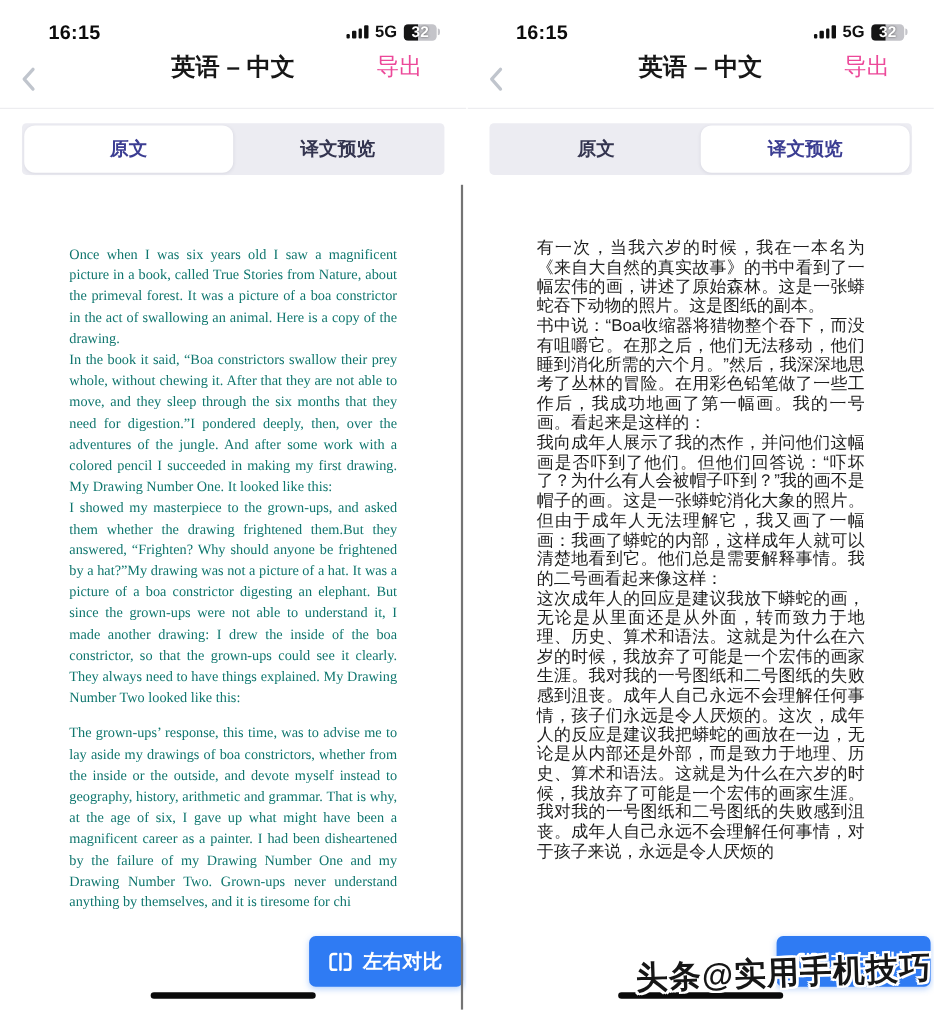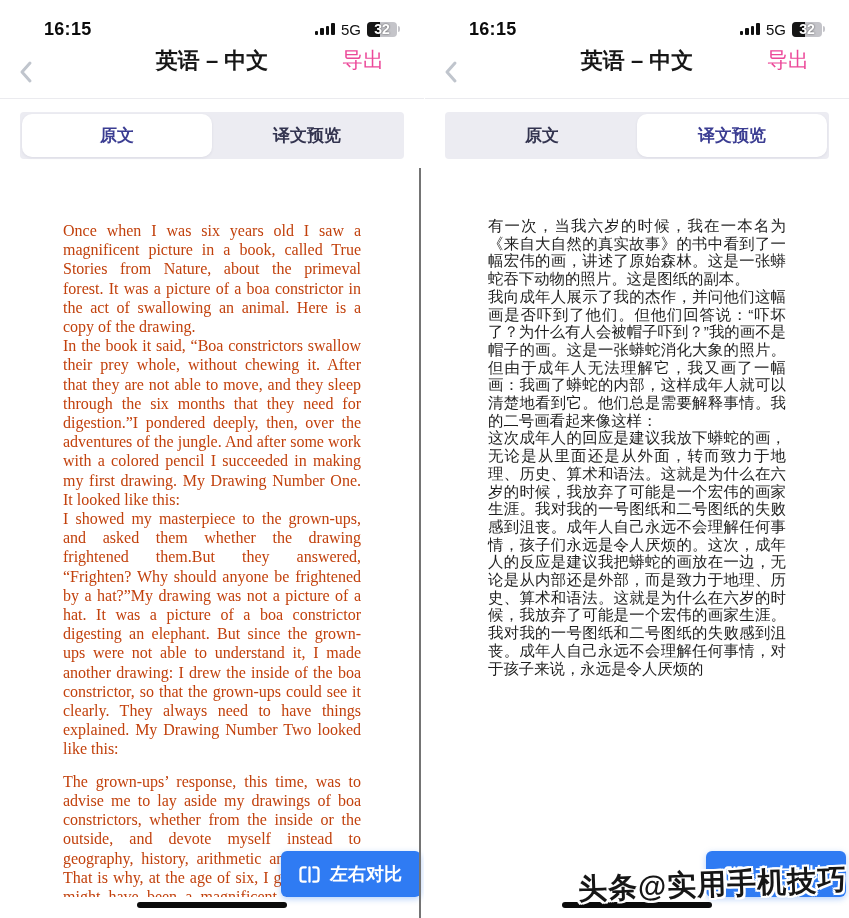--- a/index.html
+++ b/index.html
@@ -13,21 +13,21 @@
 
   
   .statusbar { height:46px; display:flex; align-items:center; justify-content:space-between;
                padding:12px 24px 0 44px; }
   .time { font-size:18px; font-weight:700; color:#0b0b0b; letter-spacing:.3px; }
   .sicons { display:flex; align-items:center; gap:6px; }
   .signal { display:flex; align-items:flex-end; gap:2px; }
   .signal i { display:block; width:3.5px; background:#101010; border-radius:1px; }
   .signal i:nth-child(1){height:4.5px} .signal i:nth-child(2){height:7px}
   .signal i:nth-child(3){height:9.5px} .signal i:nth-child(4){height:12px}
-  .net { font-size:15px; font-weight:400; color:#101010; }
+  .net { font-size:15px; font-weight:700; color:#101010; }
   .battwrap { display:flex; align-items:center; }
   .battery { position:relative; width:30px; height:15px; border-radius:4px; background:#c4c4c9; overflow:hidden; }
   .battery .fill { position:absolute; left:0; top:0; bottom:0; width:42%; background:#161616; }
   .battery .pct { position:absolute; inset:0; display:flex; align-items:center; justify-content:center;
                   font-size:14px; font-weight:700; color:#fff; text-shadow:0 0 2px rgba(0,0,0,.65); }
   .bnub { width:2px; height:6px; margin-left:1px; background:#c4c4c9; border-radius:0 2px 2px 0; }
 
   
   .navbar { position:relative; height:53px; display:flex; justify-content:center;
             border-bottom:1px solid #ebebef; }
@@ -38,21 +38,21 @@
   
   .segwrap { margin:13px 20px 0; height:47px; background:#ececf2; border-radius:4px;
              padding:2px; display:flex; }
   .seg { flex:1; display:flex; align-items:center; justify-content:center; border-radius:10px;
          font-size:17px; font-weight:600; color:#33344f; cursor:pointer; }
   .seg.active { background:#fff; color:#3b3d92; box-shadow:0 1px 3px rgba(40,40,80,.08); }
 
   
   .content { padding:0 63px; overflow:hidden; text-align:justify; }
   .content.en { margin-top:62px; height:676px; font-family:"Liberation Serif", serif;
-                font-size:16px; line-height:19.2px; color:#c2410c; }
+                font-size:13px; line-height:19.2px; color:#0f766e; }
   .content.zh { margin-top:58px; height:600px; font-size:15.4px; line-height:17.7px; color:#1e1e1e; }
   .content p { margin:0; }
   .content p.gap { margin-top:13px; }
 
   .endmsg { position:absolute; left:0; right:0; bottom:40px; text-align:center;
             font-size:16px; color:#99a0aa; }
 
   
   .compare { position:absolute; right:3px; bottom:21px; height:46px; border-radius:6px;
              background:#2f7bf3; color:#fff; display:flex; align-items:center; gap:9px;
@@ -153,20 +153,21 @@
       </span>
       <span class="title">英语 – 中文</span>
       <span class="export">导出</span>
     </div>
     <div class="segwrap">
       <div class="seg">原文</div>
       <div class="seg active">译文预览</div>
     </div>
     <div class="content zh">
       <p>有一次，当我六岁的时候，我在一本名为《来自大自然的真实故事》的书中看到了一幅宏伟的画，讲述了原始森林。这是一张蟒蛇吞下动物的照片。这是图纸的副本。</p>
+      <p>书中说：“Boa收缩器将猎物整个吞下，而没有咀嚼它。在那之后，他们无法移动，他们睡到消化所需的六个月。”然后，我深深地思考了丛林的冒险。在用彩色铅笔做了一些工作后，我成功地画了第一幅画。我的一号画。看起来是这样的：</p>
       <p>我向成年人展示了我的杰作，并问他们这幅画是否吓到了他们。但他们回答说：“吓坏了？为什么有人会被帽子吓到？”我的画不是帽子的画。这是一张蟒蛇消化大象的照片。但由于成年人无法理解它，我又画了一幅画：我画了蟒蛇的内部，这样成年人就可以清楚地看到它。他们总是需要解释事情。我的二号画看起来像这样：</p>
       <p>这次成年人的回应是建议我放下蟒蛇的画，无论是从里面还是从外面，转而致力于地理、历史、算术和语法。这就是为什么在六岁的时候，我放弃了可能是一个宏伟的画家生涯。我对我的一号图纸和二号图纸的失败感到沮丧。成年人自己永远不会理解任何事情，孩子们永远是令人厌烦的。这次，成年人的反应是建议我把蟒蛇的画放在一边，无论是从内部还是外部，而是致力于地理、历史、算术和语法。这就是为什么在六岁的时候，我放弃了可能是一个宏伟的画家生涯。我对我的一号图纸和二号图纸的失败感到沮丧。成年人自己永远不会理解任何事情，对于孩子来说，永远是令人厌烦的</p>
     </div>
     <div class="compare">
       <svg width="23" height="19" viewBox="0 0 24 20">
         <path d="M8 2.5 H5 a2.5 2.5 0 0 0 -2.5 2.5 v10 a2.5 2.5 0 0 0 2.5 2.5 H8" fill="none" stroke="#fff" stroke-width="2.4" stroke-linecap="round"></path>
         <path d="M16 2.5 H19 a2.5 2.5 0 0 1 2.5 2.5 v10 a2.5 2.5 0 0 1 -2.5 2.5 H16" fill="none" stroke="#fff" stroke-width="2.4" stroke-linecap="round"></path>
         <line x1="12" y1="2.5" x2="12" y2="17.5" stroke="#fff" stroke-width="2.4" stroke-linecap="round"></line>
       </svg>
       <span>左右对比</span>

